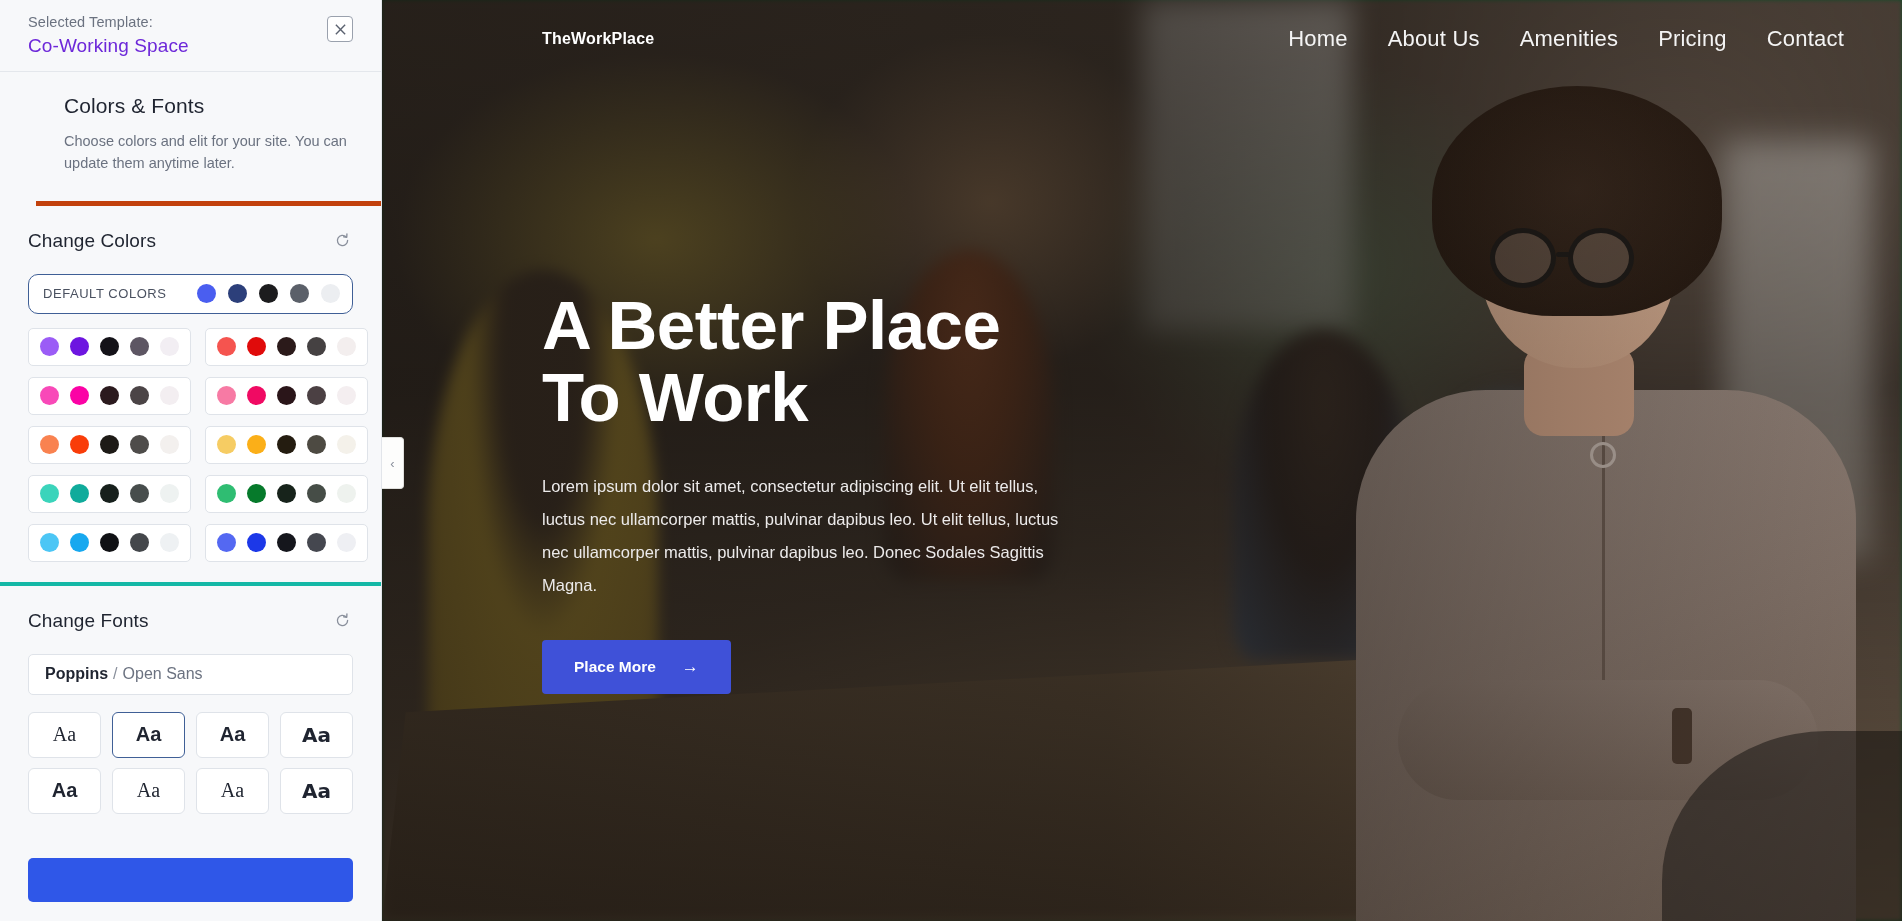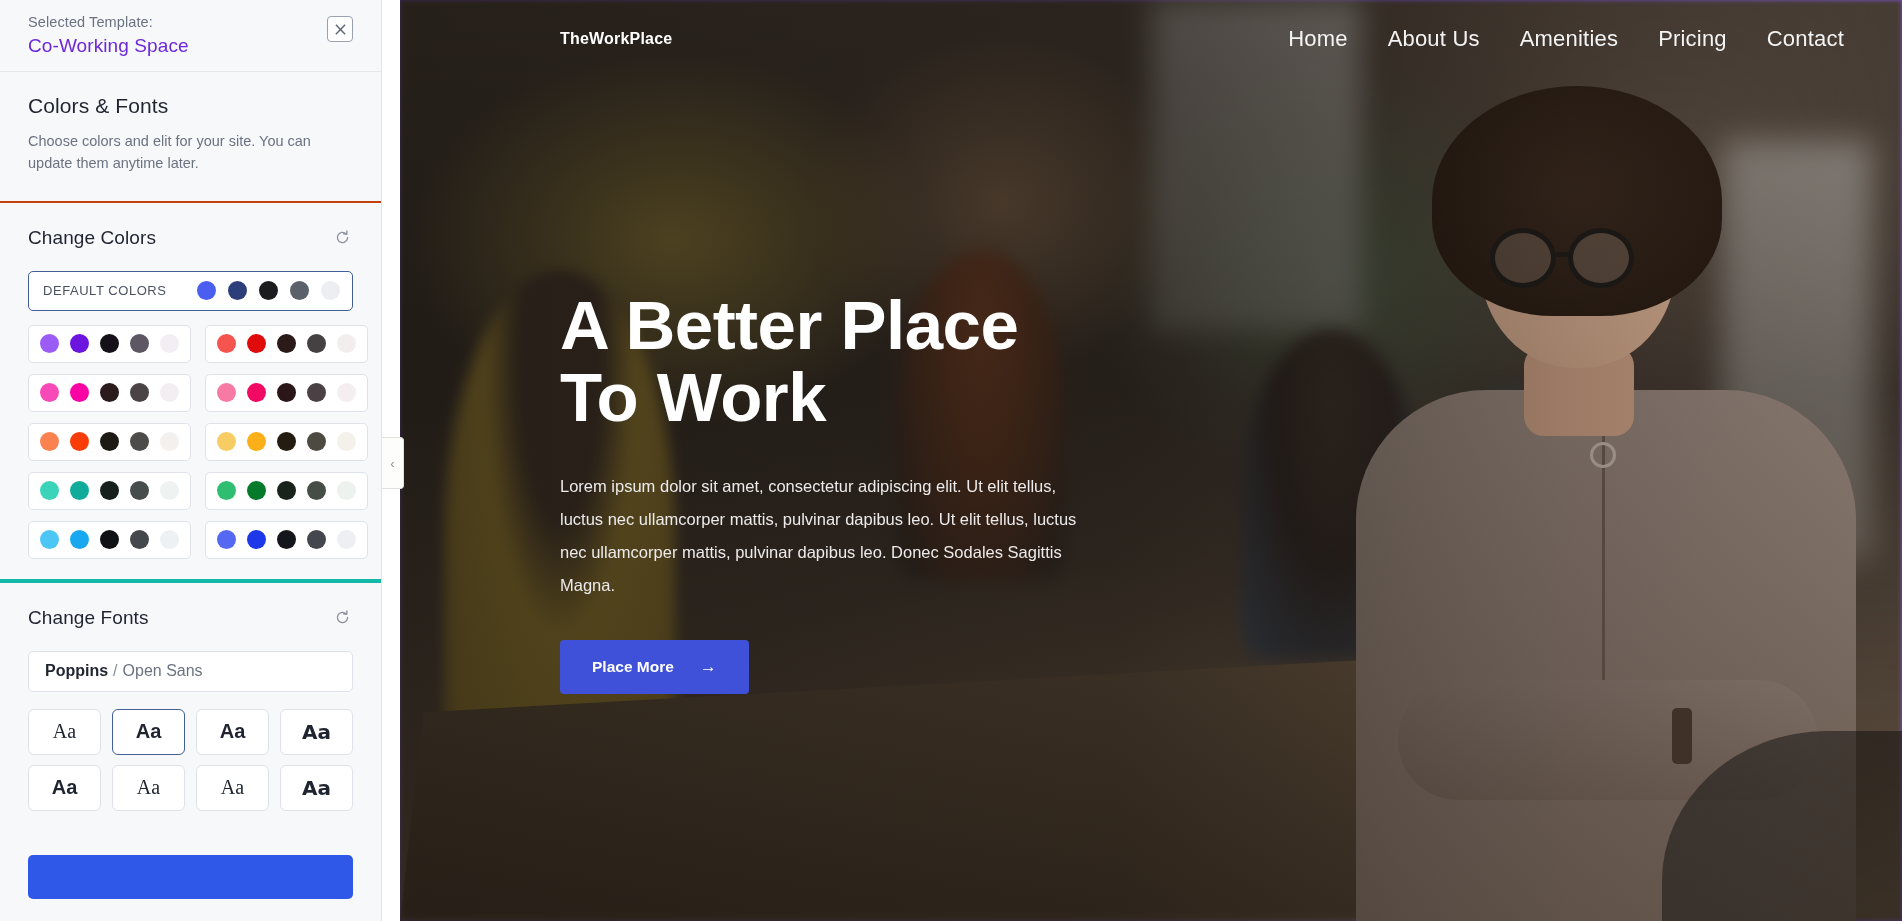--- a/index.html
+++ b/index.html
@@ -2,21 +2,21 @@
 <html><head>
 <meta charset="utf-8">
 <style>
   * { box-sizing: border-box; margin: 0; padding: 0; }
   html, body {
     width: 1902px; height: 921px;
     overflow: hidden;
     font-family: "Liberation Sans", sans-serif;
     background: #ffffff;
   }
-  .app { position: relative; width: 1902px; height: 833px; display: flex; gap: 18px; }
+  .app { position: relative; width: 1902px; height: 833px; display: flex; }
 
   
   .sidebar {
     width: 382px; height: 921px;
     background: #f7f8fa;
     border-right: 1px solid #e2e5ea;
     position: relative;
     overflow: hidden;
     flex: 0 0 382px;
   }
@@ -31,37 +31,37 @@
   .tpl-name { font-size: 19px; color: #6d28d9; margin-top: 5px; letter-spacing: .1px; }
   .close-btn {
     position: absolute; right: 28px; top: 16px;
     width: 26px; height: 26px;
     border: 1px solid #9aa1ad; border-radius: 4px;
     background: #fff; color: #5b6270;
     display: flex; align-items: center; justify-content: center;
     font-size: 14px; cursor: pointer; line-height: 1;
   }
 
-  .sec-intro { padding: 22px 28px 26px 28px; border-bottom: 2px solid #c2410c; }
+  .sec-intro { padding: 22px 28px 26px 28px; border-bottom: 5px solid #c2410c; margin-left: 36px; }
   .sec-title { font-size: 21px; color: #1f2430; letter-spacing: .1px; }
   .sec-desc { font-size: 14.5px; color: #6b7280; margin-top: 13px; line-height: 1.5; max-width: 300px; }
 
   .sec { padding: 24px 28px 20px 28px; border-bottom: 4px solid #14b8a6; position: relative; }
   .sec-hd { display: flex; align-items: center; justify-content: space-between; margin-bottom: 22px; }
   .sec-hd h3 { font-size: 19px; font-weight: 400; color: #1f2430; letter-spacing: .1px; }
   .reset-icon {
     width: 22px; height: 22px; cursor: pointer; color: #8a909c;
     display: flex; align-items: center; justify-content: center;
   }
   .reset-icon svg { width: 17px; height: 17px; }
 
   
   .pal-default {
     display: flex; align-items: center;
-    border: 1px solid #3f5f96; border-radius: 5px;
+    border: 1px solid #3f5f96; border-radius: 10px;
     background: #fff; height: 40px; padding: 0 12px 0 14px;
     margin-bottom: 14px;
   }
   .pal-default .pal-name {
     font-size: 13px; color: #4a5160; letter-spacing: .55px;
     flex: 1 1 auto;
   }
   .pal-grid { display: grid; grid-template-columns: 1fr 1fr; gap: 11px 14px; }
   .pal {
     border: 1px solid #dfe3e9; border-radius: 5px; background: #fff;
@@ -99,21 +99,21 @@
   .collapse-handle {
     position: absolute; left: 382px; top: 437px;
     width: 22px; height: 52px;
     background: #fdfdfc; border: 1px solid #e0e0dd; border-left: none;
     border-radius: 0 4px 4px 0;
     display: flex; align-items: center; justify-content: center;
     color: #8a909c; font-size: 13px; cursor: pointer; z-index: 20;
   }
 
   
-  .preview { position: relative; flex: 1 1 auto; height: 921px; overflow: hidden; background: #8b5cf6; }
+  .preview { position: relative; flex: 1 1 auto; height: 921px; overflow: hidden; background: #14532d; }
   .hero-photo { position: absolute; inset: 0; }
   
   .bg-room {
     position: absolute; inset: 0;
     background:
       radial-gradient(ellipse 420px 300px at 18% 26%, #a8913f 0%, rgba(168,145,63,0) 62%),
       radial-gradient(ellipse 300px 260px at 40% 22%, #8d6f52 0%, rgba(141,111,82,0) 65%),
       radial-gradient(ellipse 360px 320px at 62% 30%, #4e5a46 0%, rgba(78,90,70,0) 68%),
       radial-gradient(ellipse 500px 400px at 85% 18%, #5d5046 0%, rgba(93,80,70,0) 70%),
       radial-gradient(ellipse 700px 360px at 48% 90%, #6b5a45 0%, rgba(107,90,69,0) 72%),

